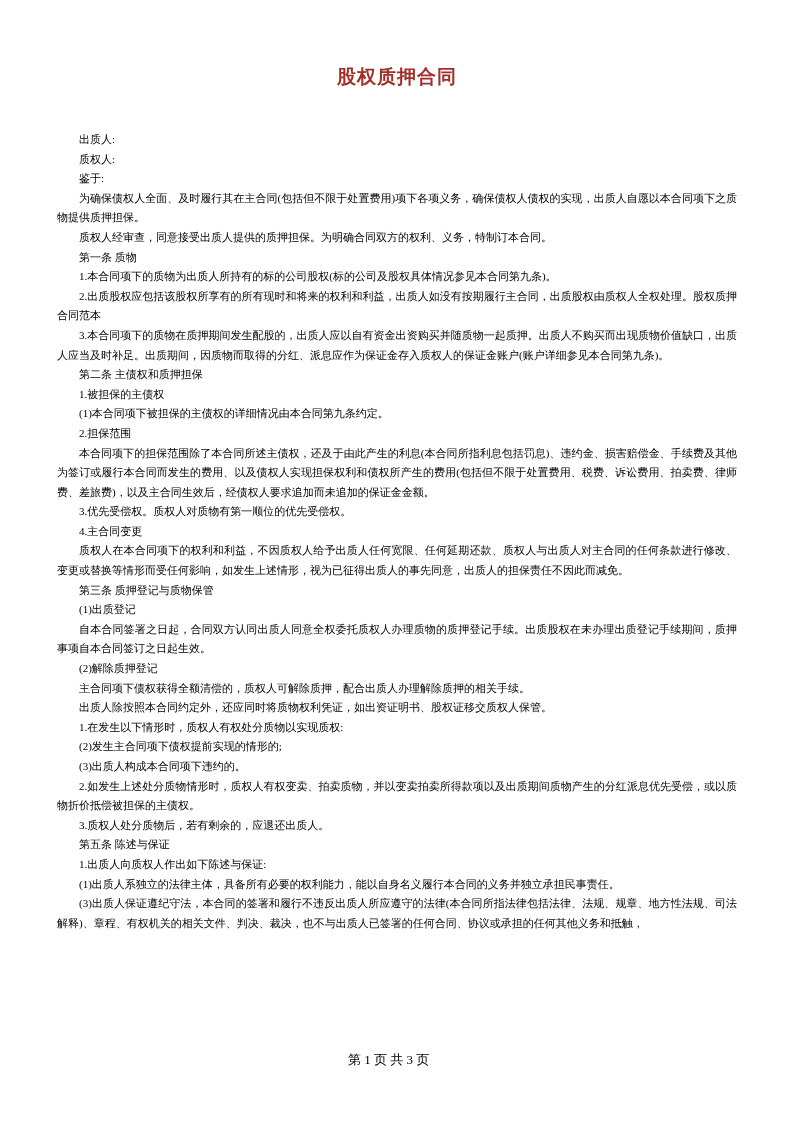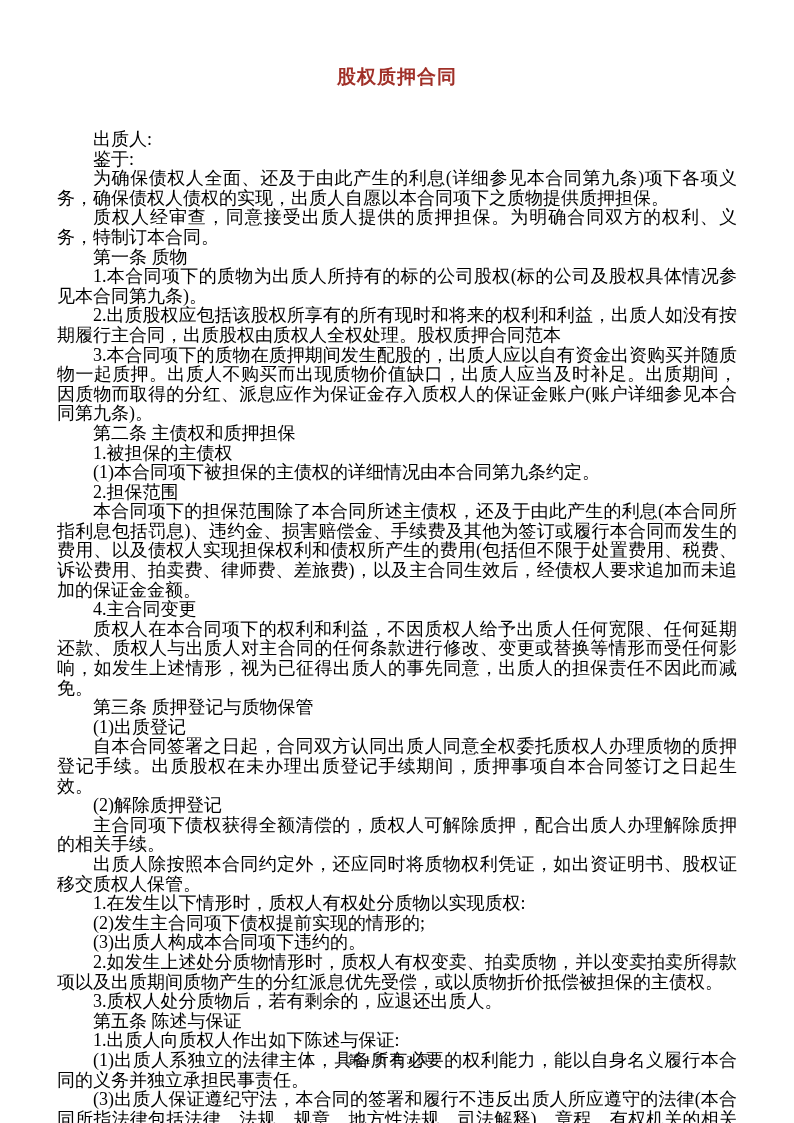--- a/index.html
+++ b/index.html
@@ -22,21 +22,21 @@
   }
   .doc-title {
     margin: 0 0 40px 0;
     text-align: center;
     font-size: 19px;
     font-weight: bold;
     letter-spacing: 1px;
   }
   .doc-body .para {
     margin: 0;
-    font-size: 18px;
+    font-size: 11px;
     line-height: 19.6px;
     text-indent: 2em;
     text-align: justify;
     word-break: break-all;
   }
   .page-footer {
     position: absolute;
     left: 0;
     right: 17px;
     top: 1051px;
@@ -47,32 +47,34 @@
   }
 </style>
 </head>
 <body>
 
 <div class="page">
   <div class="content">
     <h1 class="doc-title" style="color: rgb(160, 48, 40);">股权质押合同</h1>
     <div class="doc-body" style="color: rgb(0, 0, 0);">
         <p class="para">出质人:</p>
+        <p class="para">质权人:</p>
         <p class="para">鉴于:</p>
-        <p class="para">为确保债权人全面、还及于由此产生的利息(详细参见本合同第九条)项下各项义务，确保债权人债权的实现，出质人自愿以本合同项下之质物提供质押担保。</p>
+        <p class="para">为确保债权人全面、及时履行其在主合同(包括但不限于处置费用)项下各项义务，确保债权人债权的实现，出质人自愿以本合同项下之质物提供质押担保。</p>
         <p class="para">质权人经审查，同意接受出质人提供的质押担保。为明确合同双方的权利、义务，特制订本合同。</p>
         <p class="para">第一条 质物</p>
         <p class="para">1.本合同项下的质物为出质人所持有的标的公司股权(标的公司及股权具体情况参见本合同第九条)。</p>
         <p class="para">2.出质股权应包括该股权所享有的所有现时和将来的权利和利益，出质人如没有按期履行主合同，出质股权由质权人全权处理。股权质押合同范本</p>
         <p class="para">3.本合同项下的质物在质押期间发生配股的，出质人应以自有资金出资购买并随质物一起质押。出质人不购买而出现质物价值缺口，出质人应当及时补足。出质期间，因质物而取得的分红、派息应作为保证金存入质权人的保证金账户(账户详细参见本合同第九条)。</p>
         <p class="para">第二条 主债权和质押担保</p>
         <p class="para">1.被担保的主债权</p>
         <p class="para">(1)本合同项下被担保的主债权的详细情况由本合同第九条约定。</p>
         <p class="para">2.担保范围</p>
         <p class="para">本合同项下的担保范围除了本合同所述主债权，还及于由此产生的利息(本合同所指利息包括罚息)、违约金、损害赔偿金、手续费及其他为签订或履行本合同而发生的费用、以及债权人实现担保权利和债权所产生的费用(包括但不限于处置费用、税费、诉讼费用、拍卖费、律师费、差旅费)，以及主合同生效后，经债权人要求追加而未追加的保证金金额。</p>
+        <p class="para">3.优先受偿权。质权人对质物有第一顺位的优先受偿权。</p>
         <p class="para">4.主合同变更</p>
         <p class="para">质权人在本合同项下的权利和利益，不因质权人给予出质人任何宽限、任何延期还款、质权人与出质人对主合同的任何条款进行修改、变更或替换等情形而受任何影响，如发生上述情形，视为已征得出质人的事先同意，出质人的担保责任不因此而减免。</p>
         <p class="para">第三条 质押登记与质物保管</p>
         <p class="para">(1)出质登记</p>
         <p class="para">自本合同签署之日起，合同双方认同出质人同意全权委托质权人办理质物的质押登记手续。出质股权在未办理出质登记手续期间，质押事项自本合同签订之日起生效。</p>
         <p class="para">(2)解除质押登记</p>
         <p class="para">主合同项下债权获得全额清偿的，质权人可解除质押，配合出质人办理解除质押的相关手续。</p>
         <p class="para">出质人除按照本合同约定外，还应同时将质物权利凭证，如出资证明书、股权证移交质权人保管。</p>
         <p class="para">1.在发生以下情形时，质权人有权处分质物以实现质权:</p>
         <p class="para">(2)发生主合同项下债权提前实现的情形的;</p>

